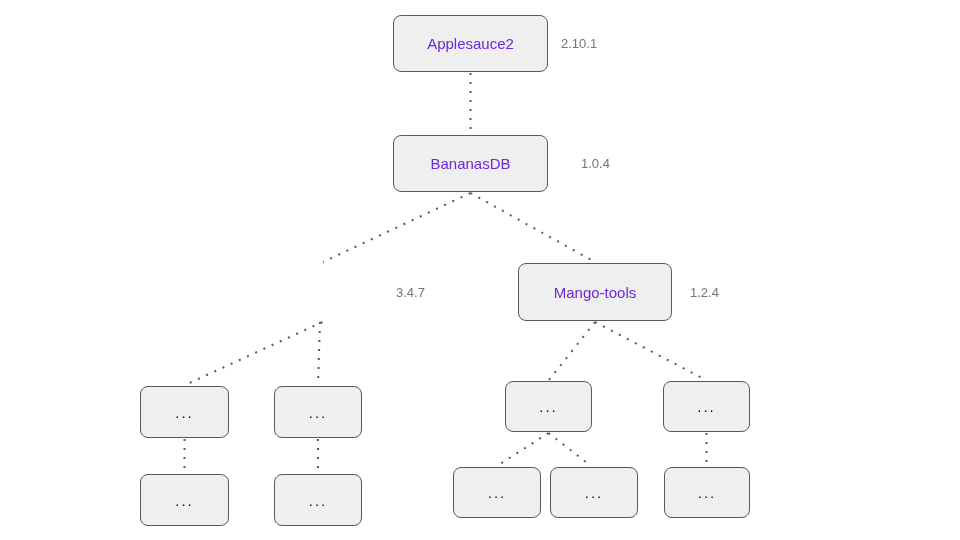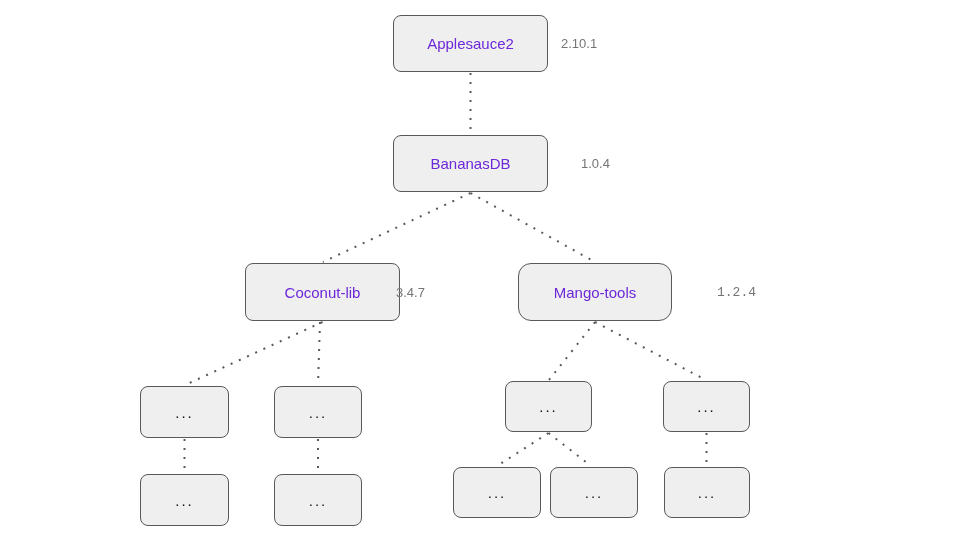--- a/index.html
+++ b/index.html
@@ -80,29 +80,26 @@
   <div class="node big" style="left:393px; top:15px; width:155px; height:57px;">
     <span class="node-label">Applesauce2</span>
   </div>
   <div class="version" style="left:561px; top:15px; height:57px;">2.10.1</div>
 
   <div class="node big" style="left:393px; top:135px; width:155px; height:57px;">
     <span class="node-label">BananasDB</span>
   </div>
   <div class="version" style="left:561px; top:135px; height:57px;margin-left:20px;">1.0.4</div>
 
-  <div class="node big" style="left:245px; top:263px; width:155px; height:58px;">
-    <span class="node-label">Coconut-lib</span>
-  </div>
   <div class="version" style="left:396px; top:263px; height:58px;">3.4.7</div>
 
-  <div class="node big" style="left:518px; top:263px; width:154px; height:58px;border-radius:13px;">
+  <div class="node big" style="left:518px; top:263px; width:154px; height:58px;">
     <span class="node-label">Mango-tools</span>
   </div>
-  <div class="version" style="left:717px; top:263px; height:58px;font-family:Liberation Mono, monospace;">1.2.4</div>
+  <div class="version" style="left:690px; top:263px; height:58px;">1.2.4</div>
 
   <div class="node small" style="left:140px; top:386px; width:89px; height:52px;">
     <span class="node-label">...</span>
   </div>
   <div class="node small" style="left:274px; top:386px; width:88px; height:52px;">
     <span class="node-label">...</span>
   </div>
   <div class="node small" style="left:140px; top:474px; width:89px; height:52px;">
     <span class="node-label">...</span>
   </div>

